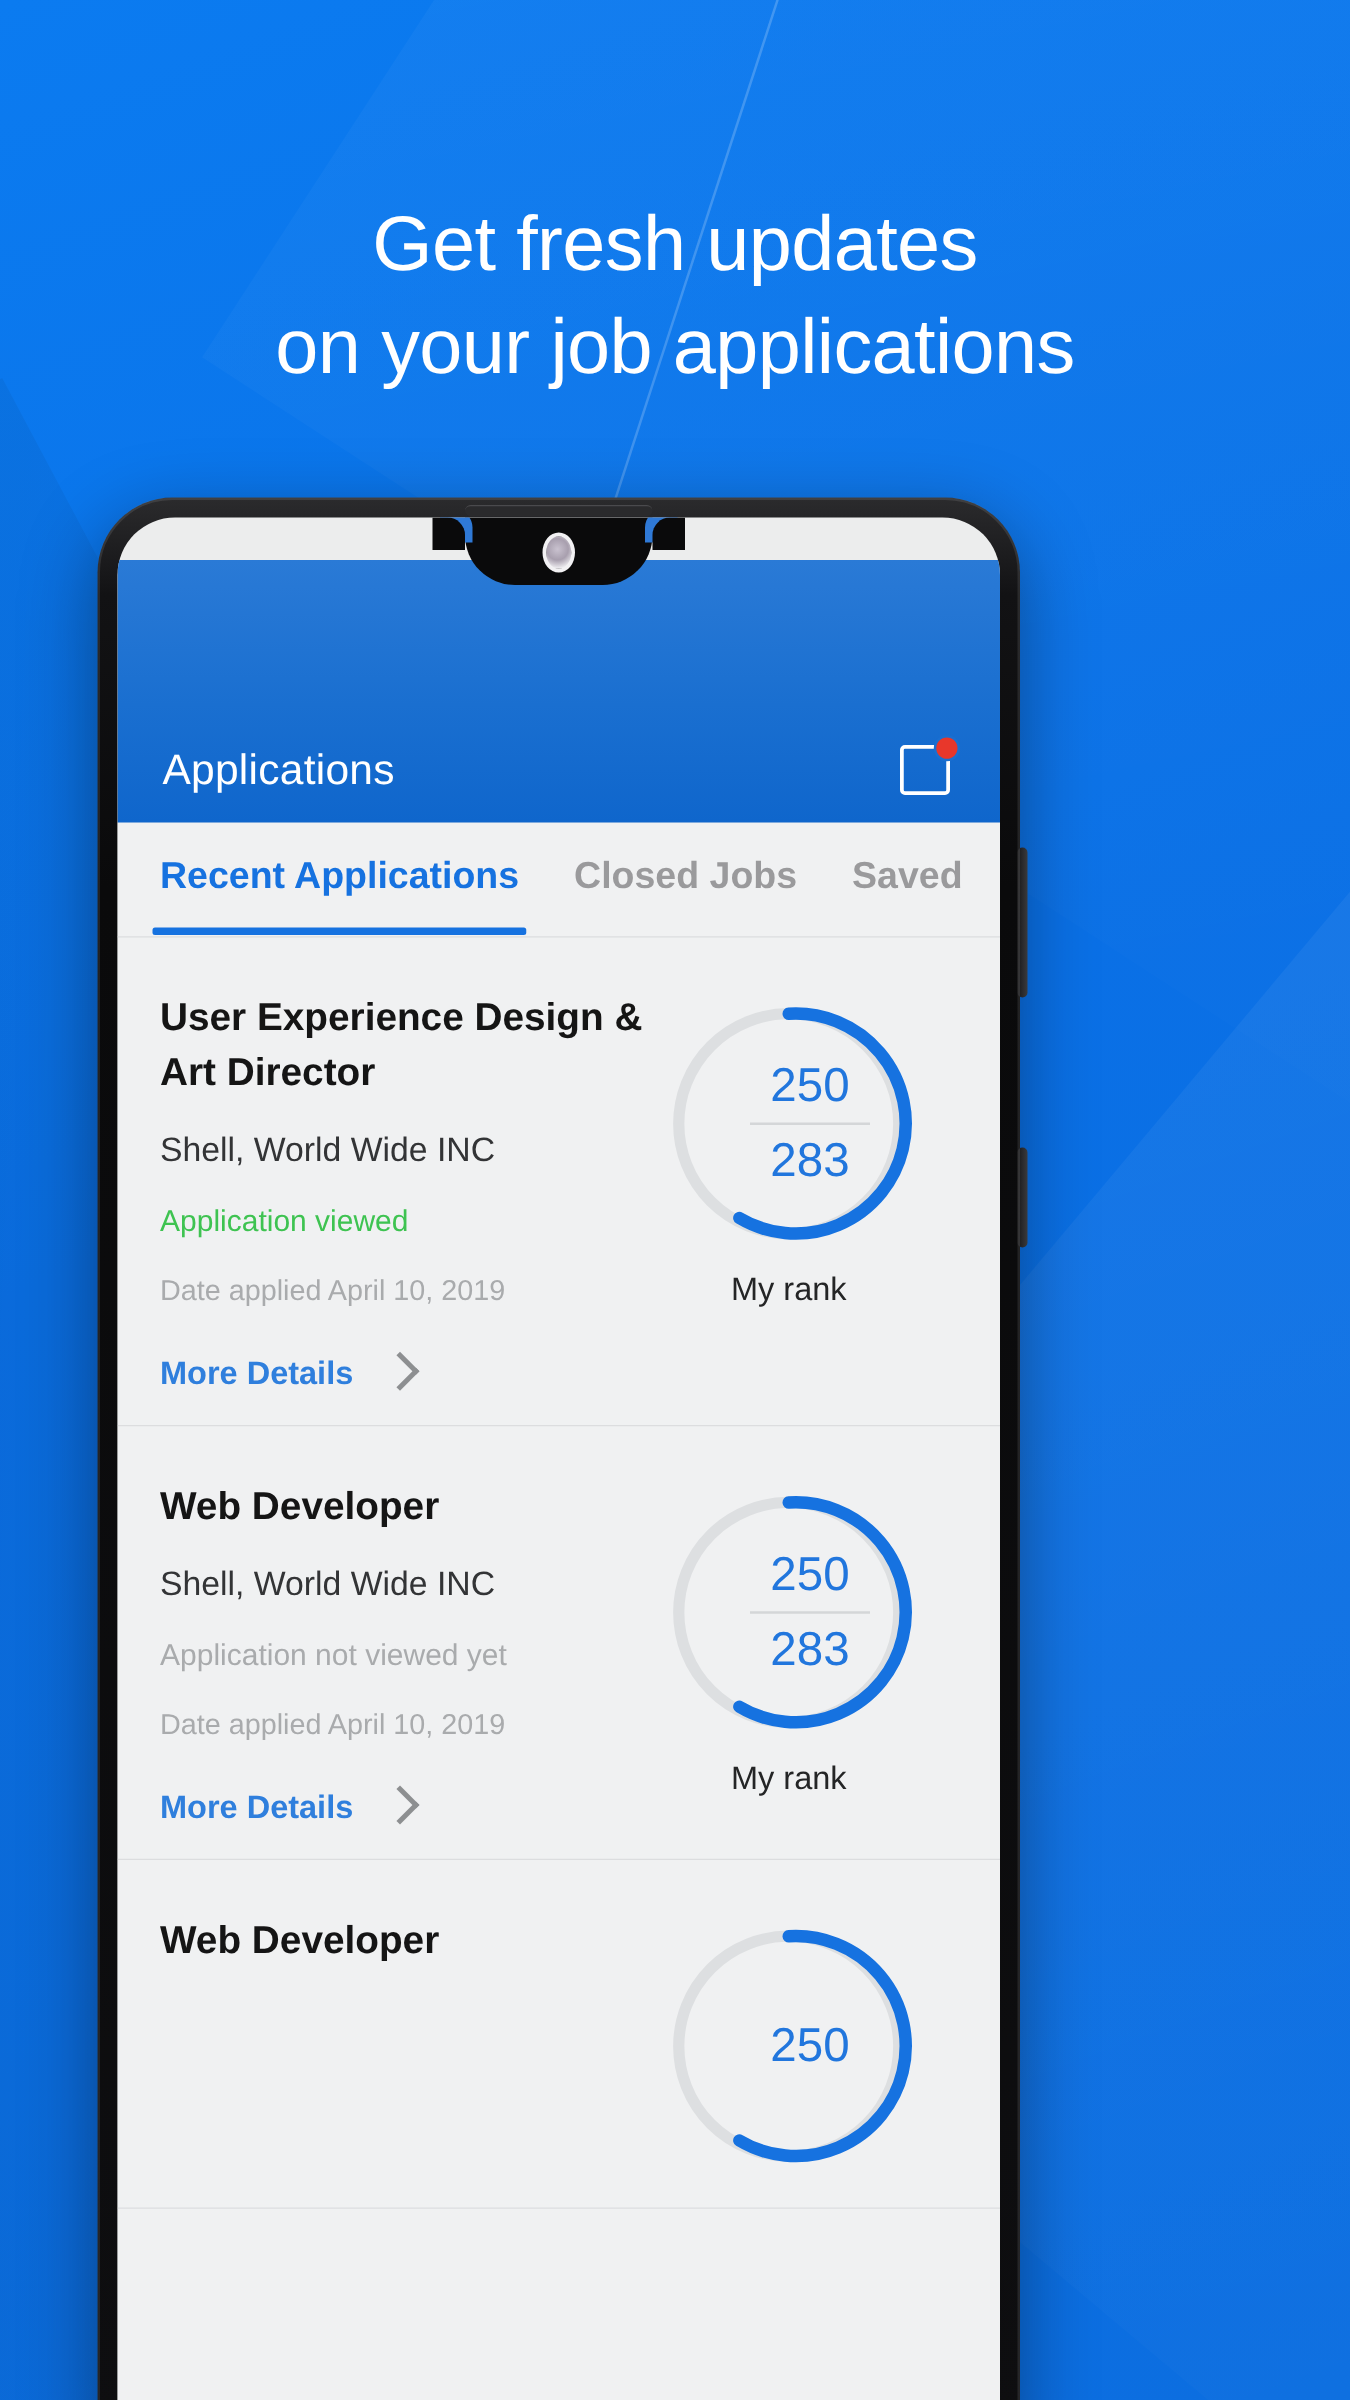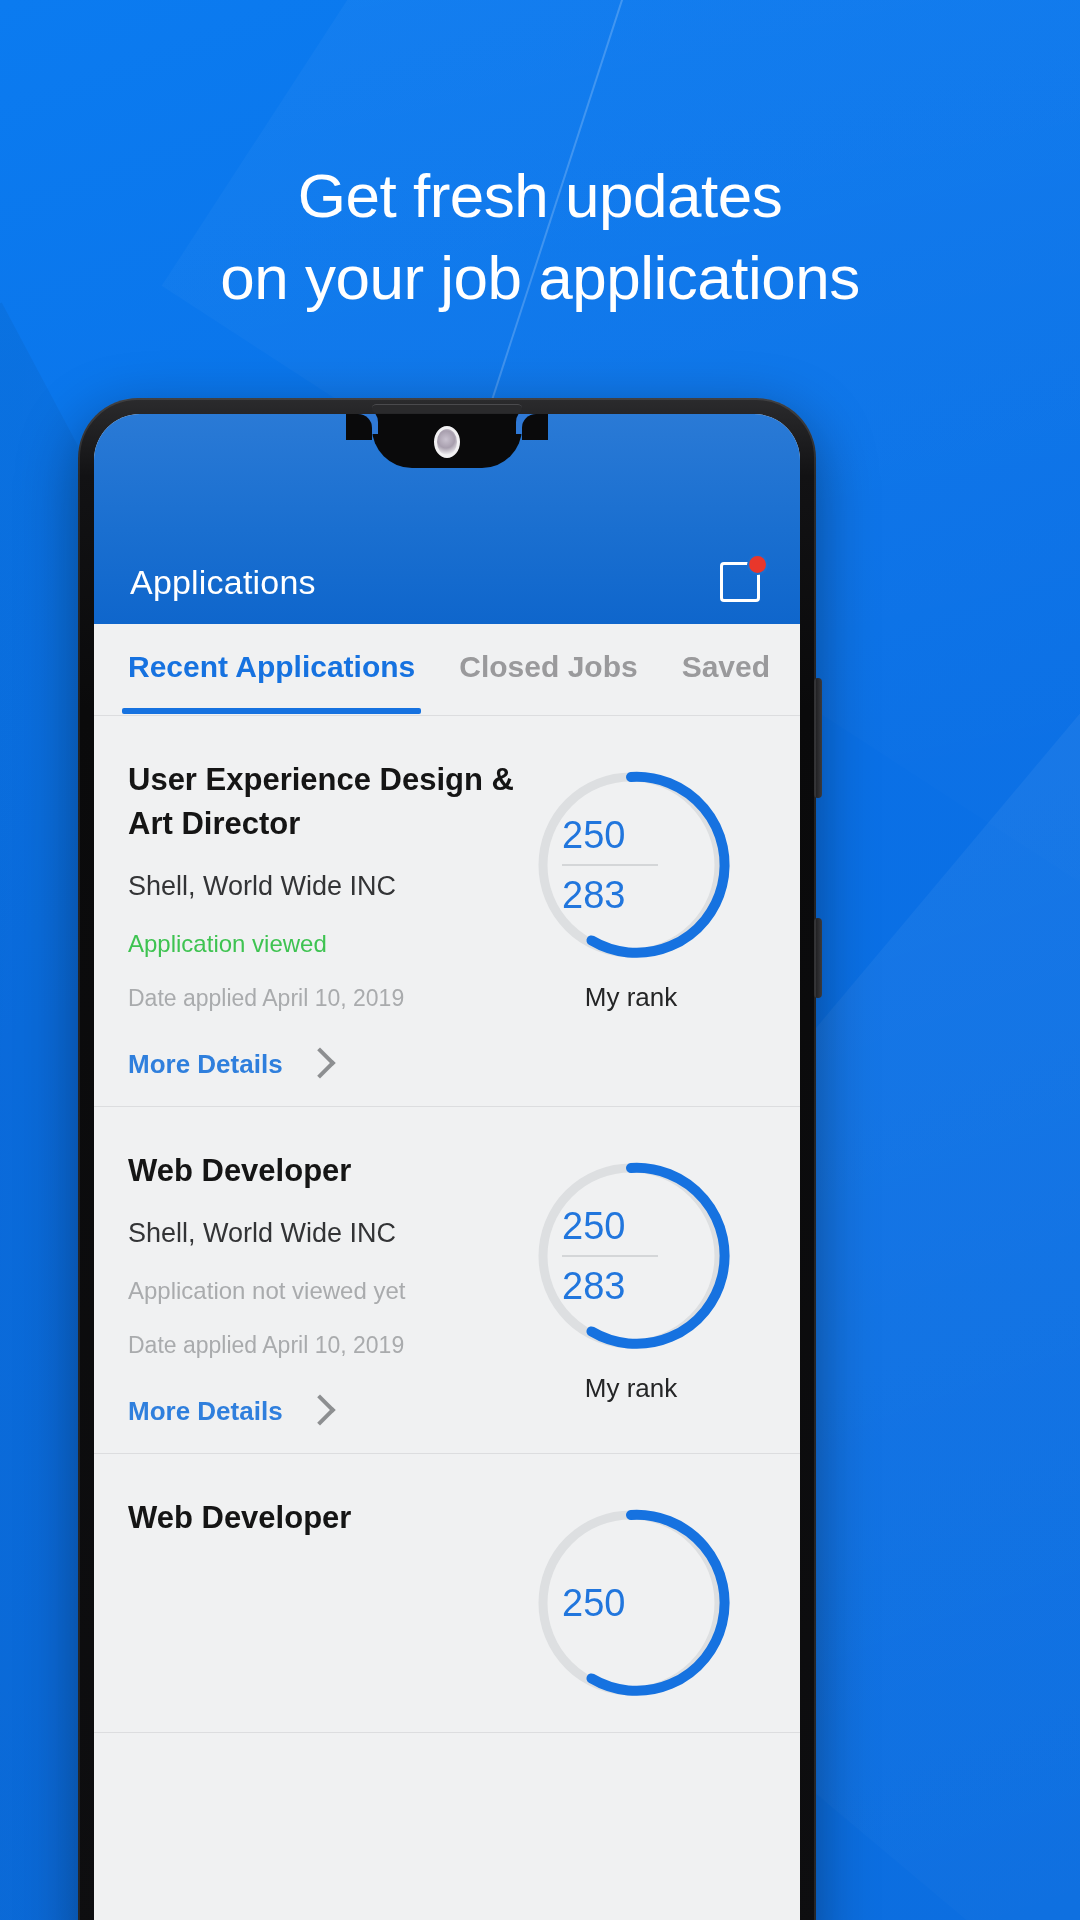--- a/index.html
+++ b/index.html
@@ -130,20 +130,21 @@
 
   
   .appbar {
     position:relative;
     height:210px;
     background:linear-gradient(180deg,#2a7ad6 0%, #1a6fd0 55%, #0f66cc 100%);
     display:flex; align-items:flex-end;
     justify-content:space-between;
     padding:0 36px 22px 36px;
     z-index:10;
+    margin-top:34px;
   }
   .appbar-title {
     color:#ffffff;
     font-size:34px;
     font-weight:400;
     letter-spacing:0.2px;
   }
   .appbar-actions { position:relative; display:flex; align-items:center; }
   .notif-icon {
     position:relative;
@@ -257,21 +258,21 @@
   }
   .gauge {
     position:relative;
     width:206px; height:206px;
   }
   .gauge svg { position:absolute; left:0; top:0; }
   .gauge-nums {
     position:absolute; left:0; top:0;
     width:100%; height:100%;
     display:flex; flex-direction:column;
-    align-items:flex-start; justify-content:center;
+    align-items:center; justify-content:center;
     padding-left:34px;
   }
   .gauge-num {
     font-size:38px;
     color:#2176dd;
     line-height:54px;
     font-weight:400;
   }
   .gauge-sep {
     width:96px; height:2px;

